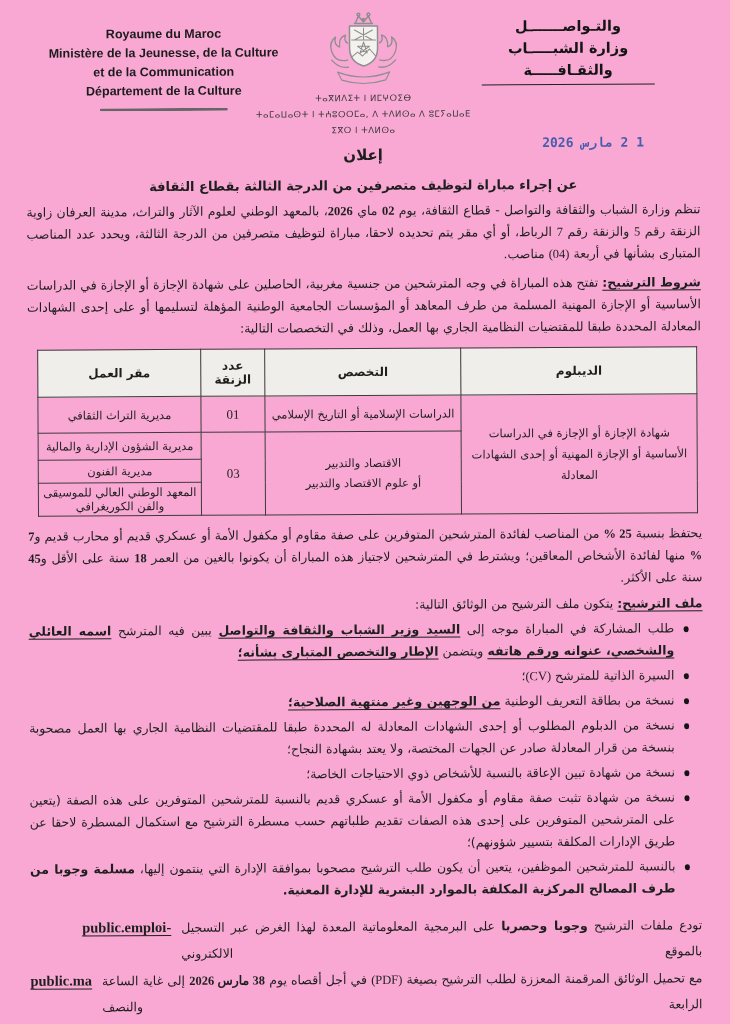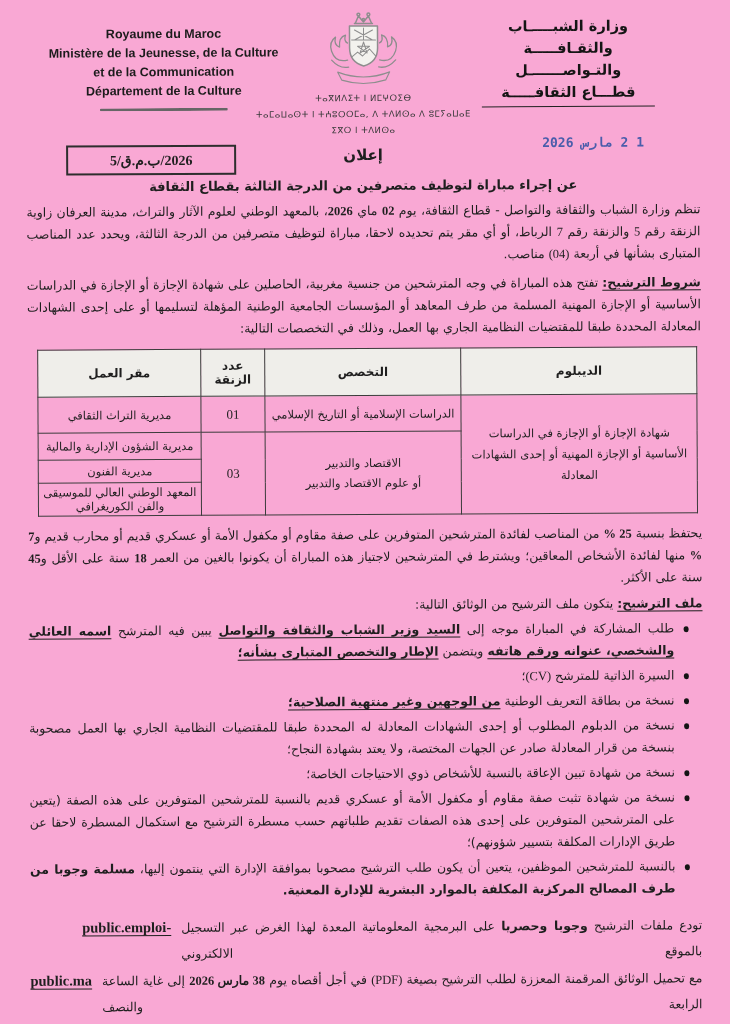--- a/index.html
+++ b/index.html
@@ -116,30 +116,28 @@
     </svg>
   </div>
 
   <div class="tifinagh">
     <div>ⵜⴰⴳⵍⴷⵉⵜ ⵏ ⵍⵎⵖⵔⵉⴱ</div>
     <div>ⵜⴰⵎⴰⵡⴰⵙⵜ ⵏ ⵜⵄⵓⵔⵔⵎⴰ, ⴷ ⵜⴷⵍⵙⴰ ⴷ ⵓⵎⵢⴰⵡⴰⴹ</div>
     <div>ⵉⴳⵔ ⵏ ⵜⴷⵍⵙⴰ</div>
   </div>
 
   <div class="hdr-ar">
+    <div>والتـواصـــــــل</div>
     <div>وزارة الشبـــــاب والثقـافـــــة</div>
-    <div>والتـواصـــــــل</div>
-    <div>قطـــاع الثقافـــــة</div>
     <div class="hdr-ar-rule"></div>
   </div>
 
   <div class="stamp" id="stamp" style="color: rgb(60, 87, 168);">1 2 مارس 2026</div>
 
   <div class="title-row">
-    <div class="refbox">5/ق.م.ب/2026</div>
     <div class="doc-title">إعلان</div>
   </div>
 
   <div class="content">
 
     <div class="subtitle">عن إجراء مباراة لتوظيف متصرفين من الدرجة الثالثة بقطاع الثقافة</div>
 
     <div class="para"><span>تنظم وزارة الشباب والثقافة والتواصل - قطاع الثقافة، يوم </span><span class="s-b s-l">02</span><span> ماي </span><span class="s-b s-l">2026</span><span>، بالمعهد الوطني لعلوم الآثار والتراث، مدينة العرفان زاوية الزنقة رقم </span><span class="s-l">5</span><span> والزنقة رقم </span><span class="s-l">7</span><span> الرباط، أو أي مقر يتم تحديده لاحقا، مباراة لتوظيف متصرفين من الدرجة الثالثة، ويحدد عدد المناصب المتبارى بشأنها في أربعة </span><span class="s-l">(04)</span><span> مناصب.</span></div>
 
     <div class="para"><span class="s-b s-u">شروط الترشيح:</span><span> تفتح هذه المباراة في وجه المترشحين من جنسية مغربية، الحاصلين على شهادة الإجازة أو الإجازة في الدراسات الأساسية أو الإجازة المهنية المسلمة من طرف المعاهد أو المؤسسات الجامعية الوطنية المؤهلة لتسليمها أو على إحدى الشهادات المعادلة المحددة طبقا للمقتضيات النظامية الجاري بها العمل، وذلك في التخصصات التالية:</span></div>

